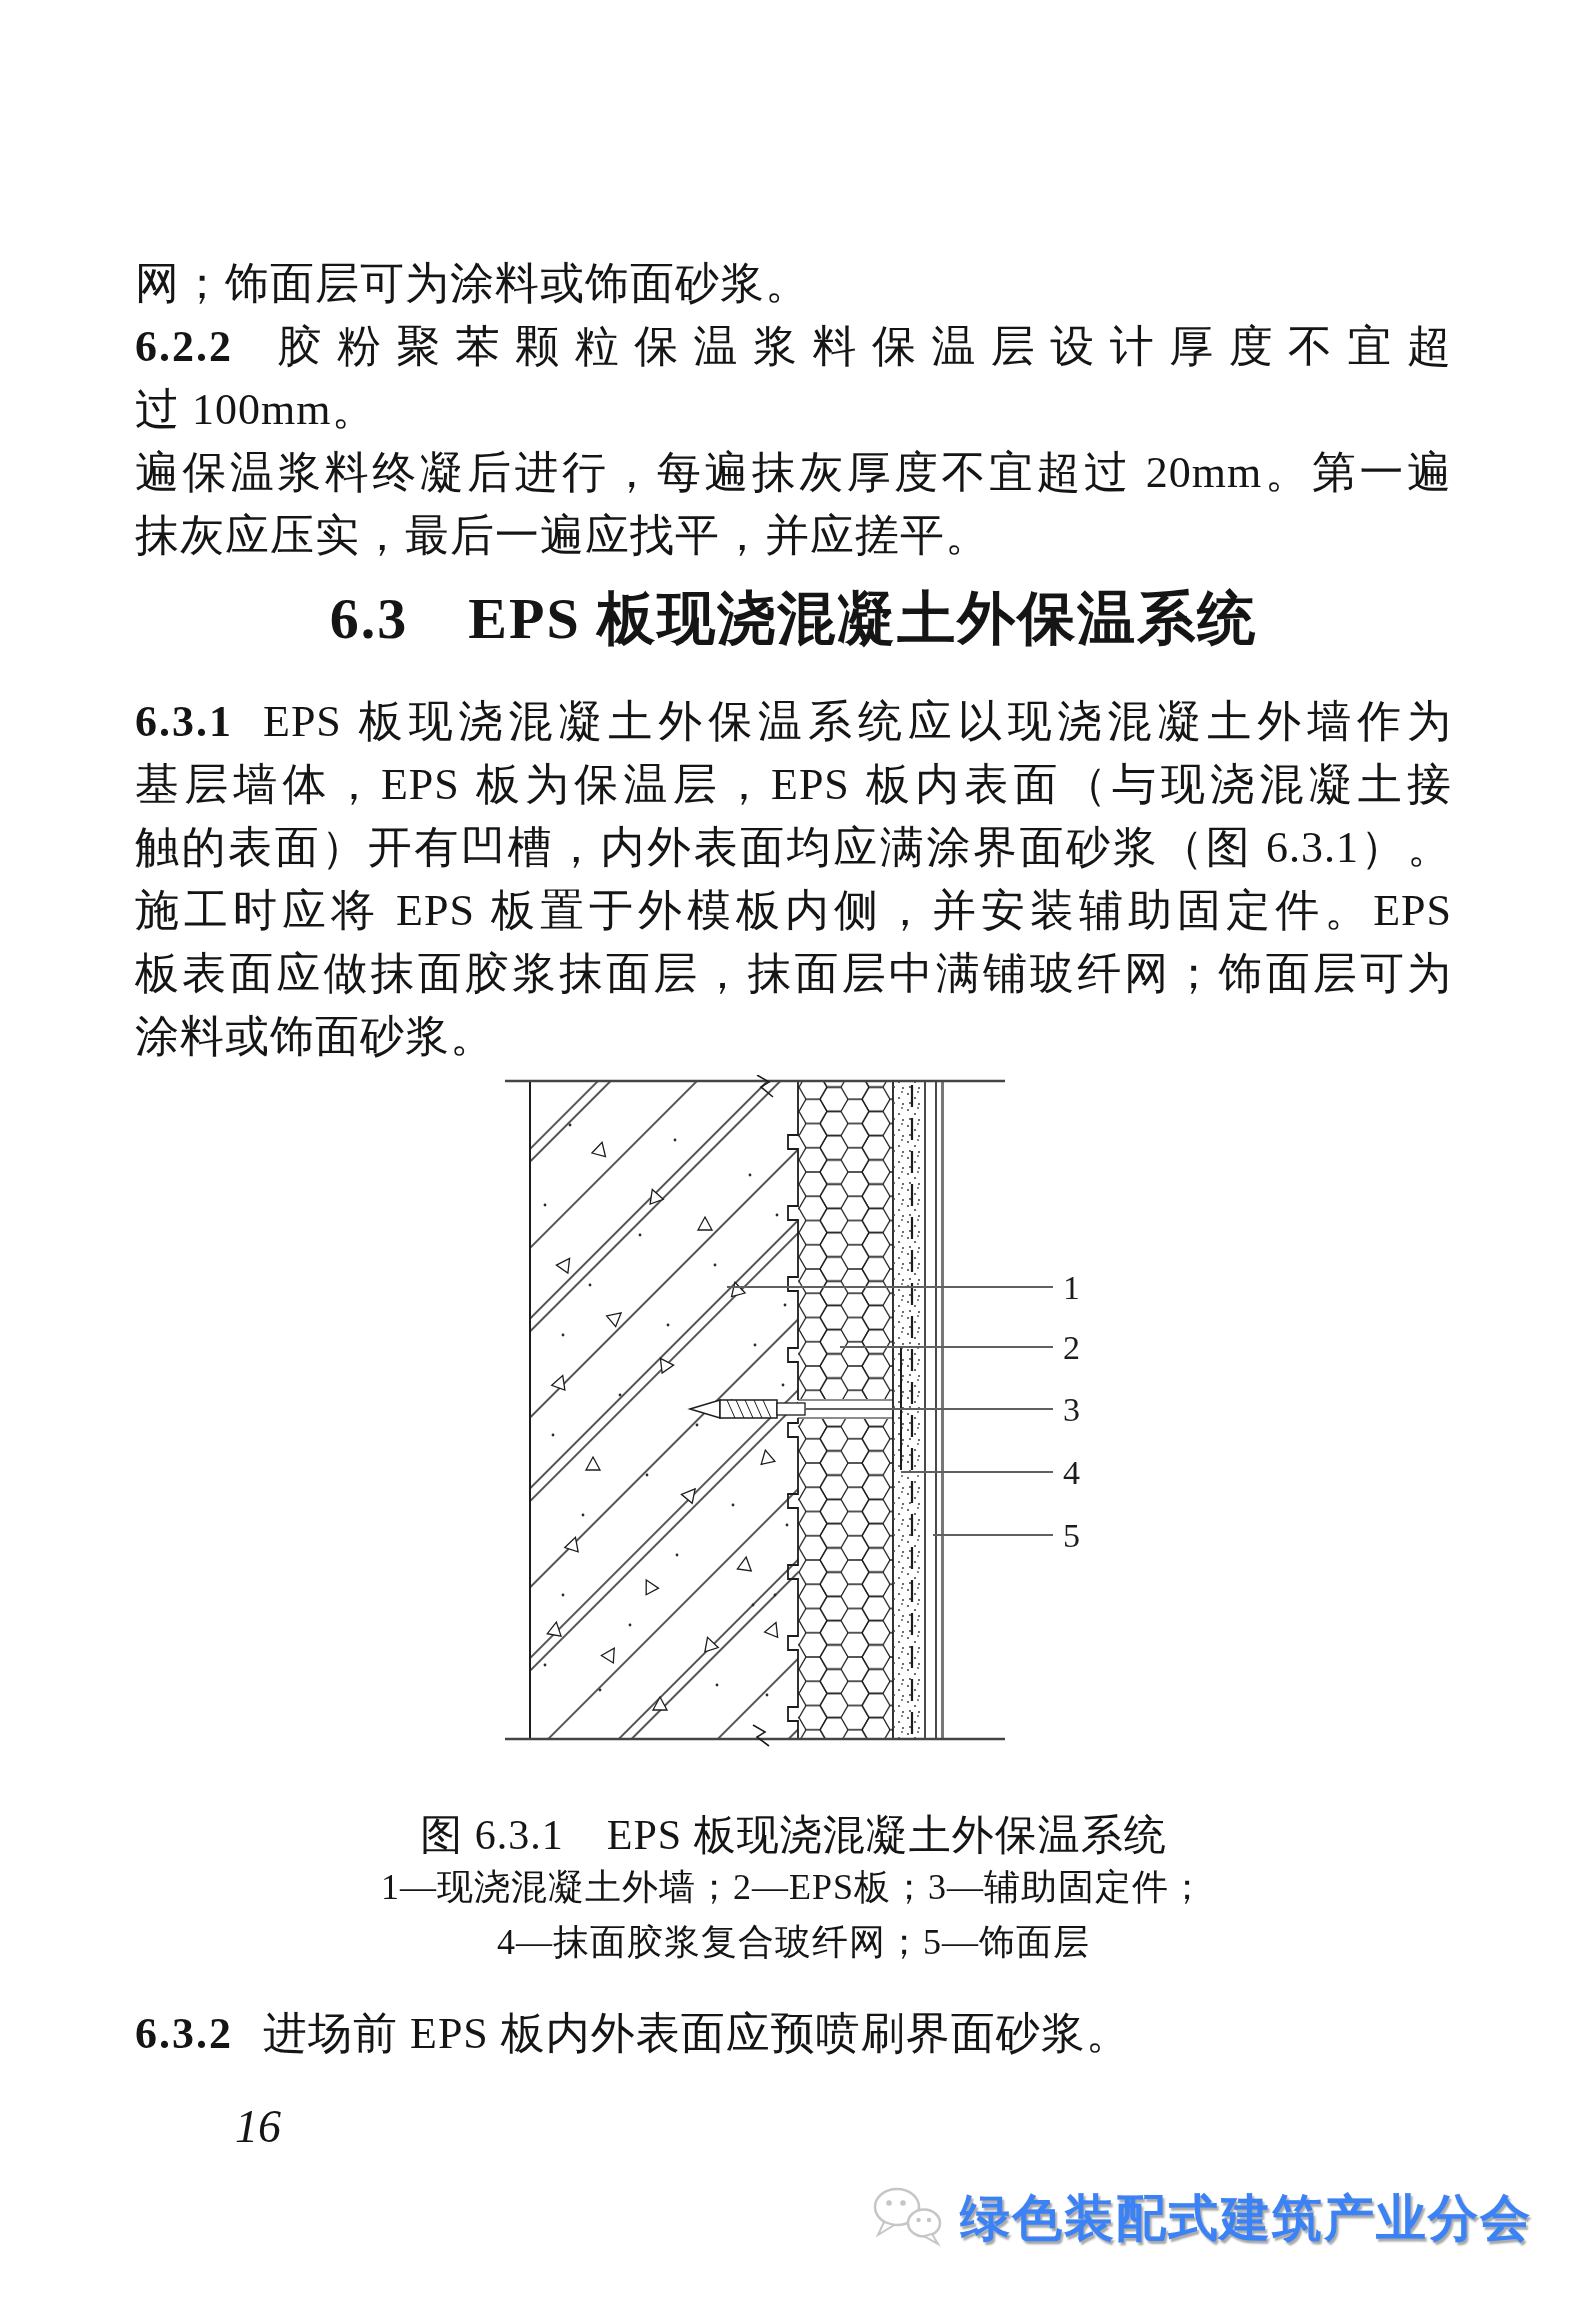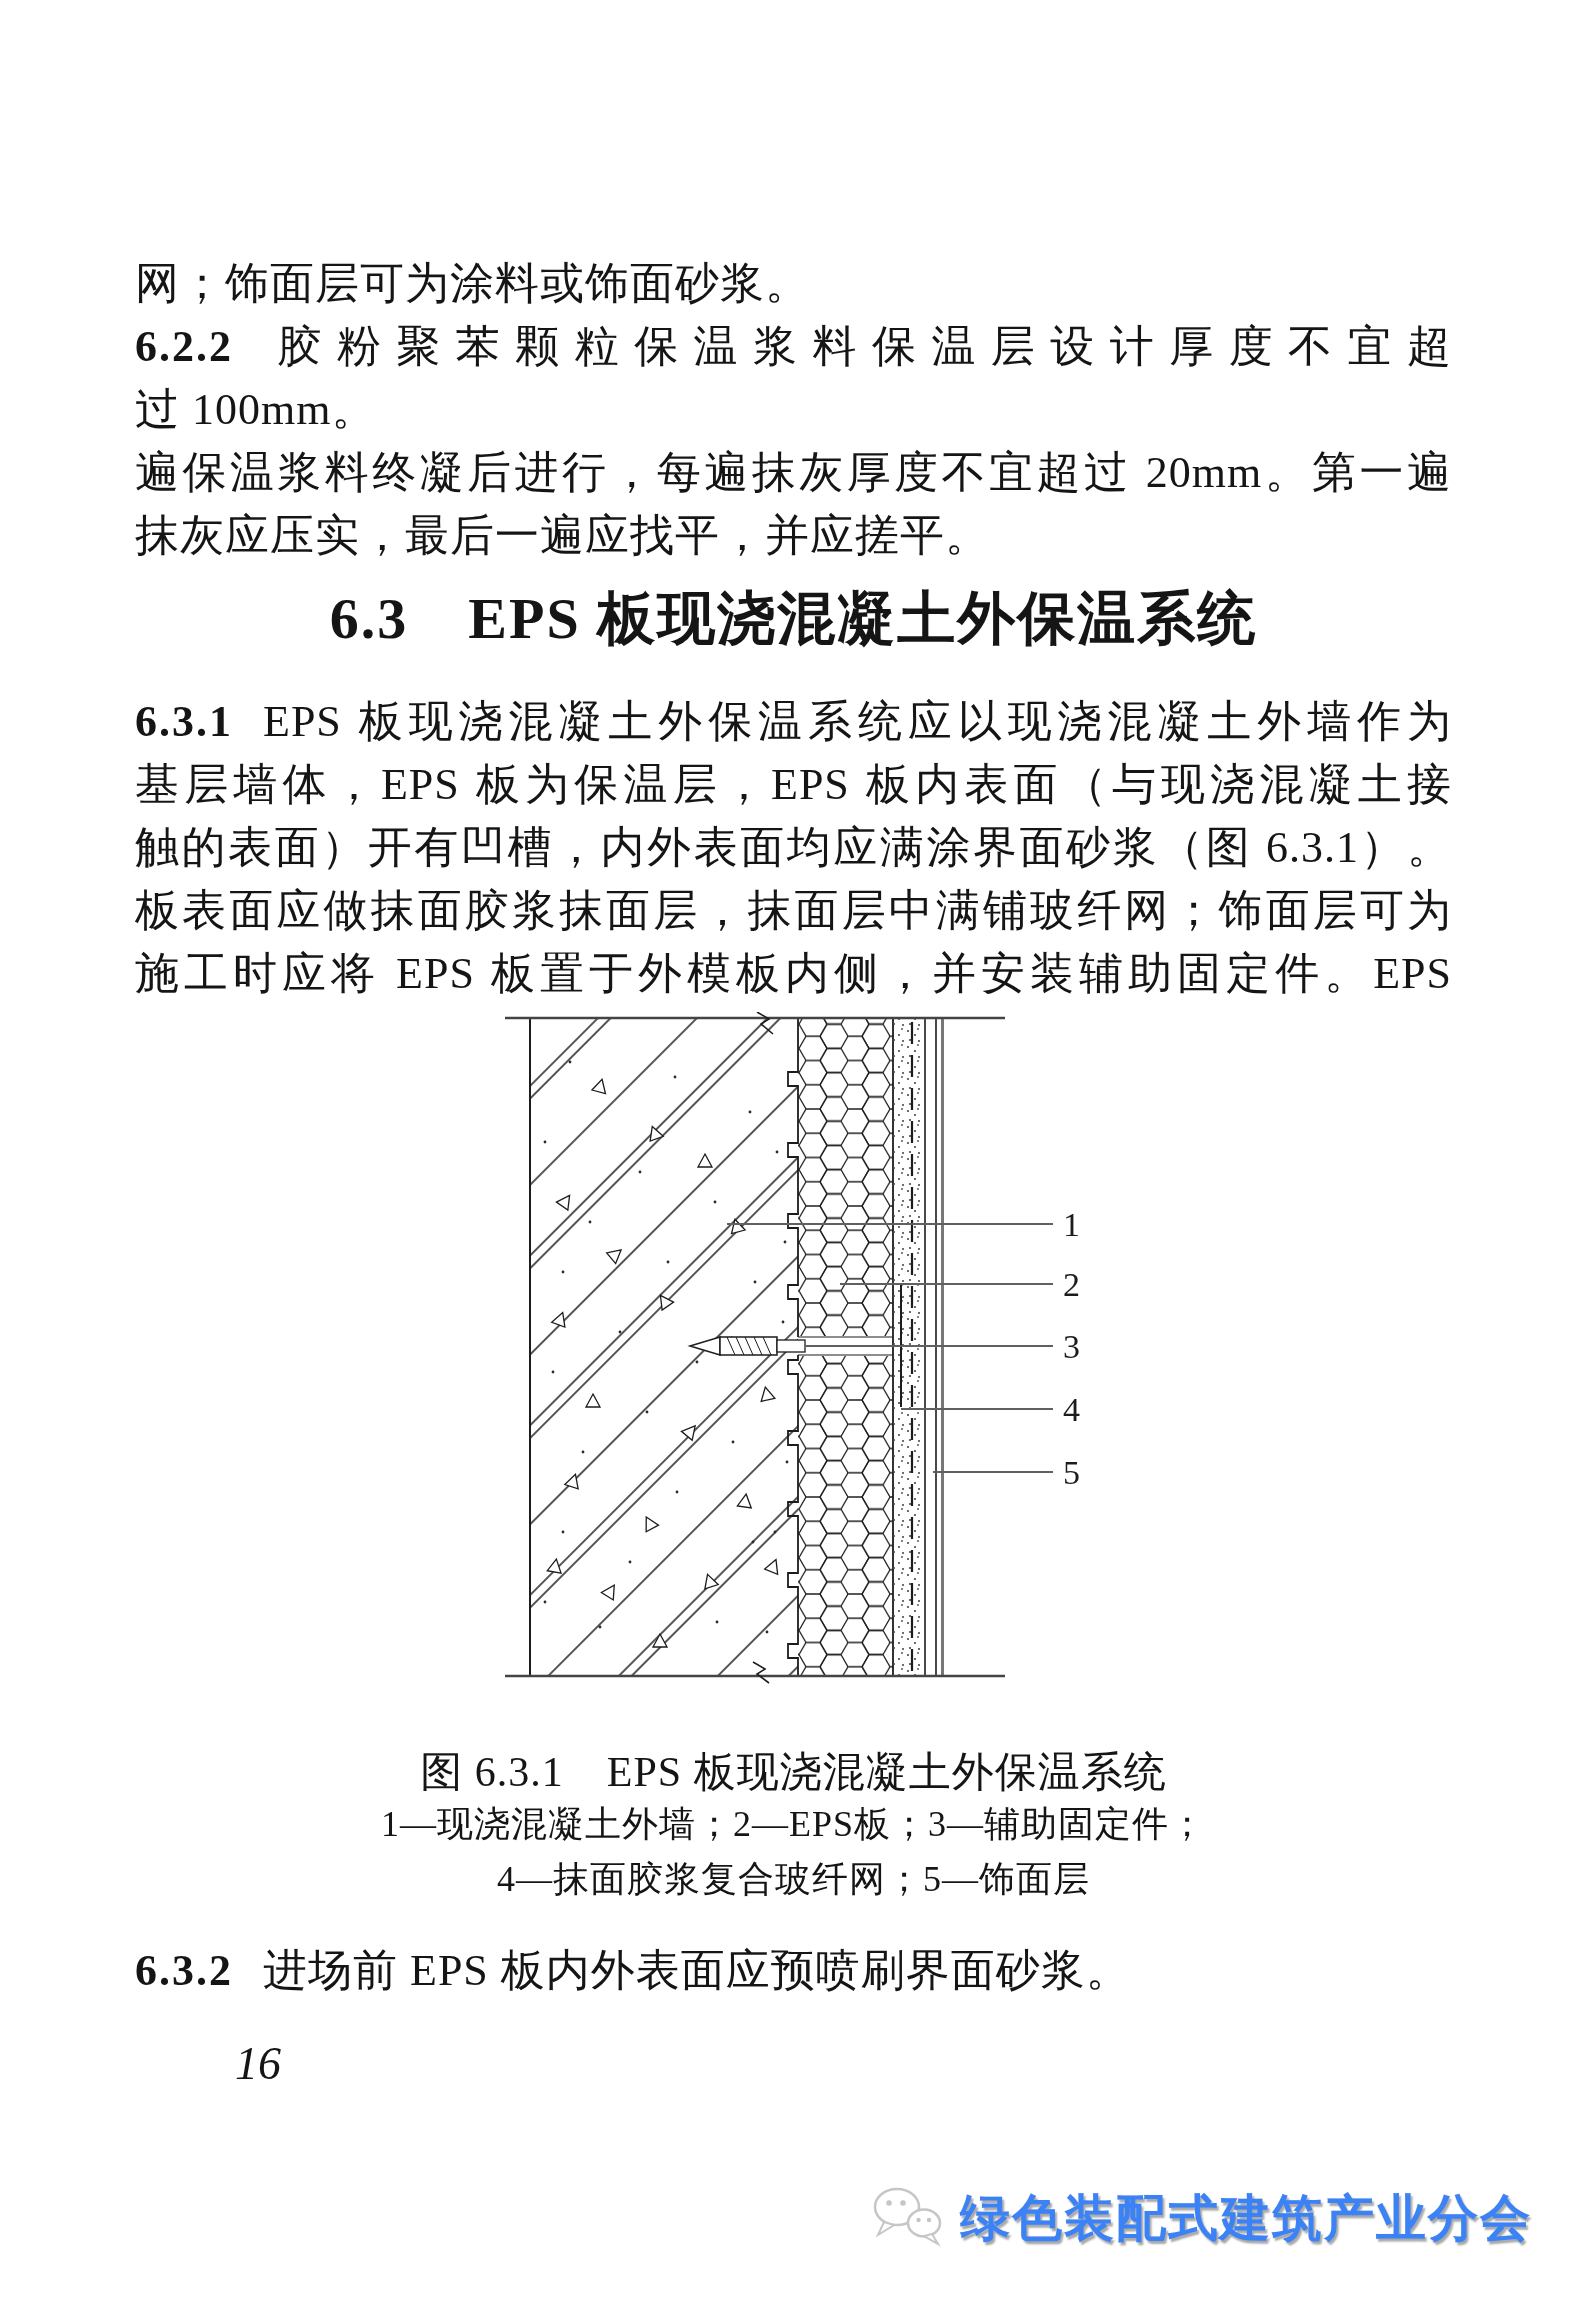--- a/index.html
+++ b/index.html
@@ -35,22 +35,23 @@
   <div class="bline just"><span class="num">6.2.2</span><span>胶粉聚苯颗粒保温浆料保温层设计厚度不宜超</span></div>
   <div class="bline"><span>过 100mm。</span></div>
   <div class="bline just"><span>遍保温浆料终凝后进行，每遍抹灰厚度不宜超过 20mm。第一遍</span></div>
   <div class="bline"><span>抹灰应压实，最后一遍应找平，并应搓平。</span></div>
 
   <div class="sec-heading">6.3　EPS 板现浇混凝土外保温系统</div>
 
   <div class="bline just"><span class="num">6.3.1</span><span>EPS 板现浇混凝土外保温系统应以现浇混凝土外墙作为</span></div>
   <div class="bline just"><span>基层墙体，EPS 板为保温层，EPS 板内表面（与现浇混凝土接</span></div>
   <div class="bline just"><span>触的表面）开有凹槽，内外表面均应满涂界面砂浆（图 6.3.1）。</span></div>
+  <div class="bline just"><span>施工时应将 EPS 板置于外模板内侧，并安装辅助固定件。EPS</span></div>
   <div class="bline just"><span>板表面应做抹面胶浆抹面层，抹面层中满铺玻纤网；饰面层可为</span></div>
-  <div class="bline just"><span>施工时应将 EPS 板置于外模板内侧，并安装辅助固定件。EPS</span></div>
+  <div class="bline"><span>涂料或饰面砂浆。</span></div>
 
   <div class="figwrap">
     <svg width="590" height="672" viewBox="0 0 590 672">
       <defs>
         <pattern id="hatch" width="40" height="120" patternUnits="userSpaceOnUse" patternTransform="rotate(-45)">
           <line x1="0" y1="20" x2="40" y2="20" stroke="#1c1c1c" stroke-width="1.5"></line>
           <line x1="0" y1="70" x2="40" y2="70" stroke="#1c1c1c" stroke-width="1.5"></line>
           <line x1="0" y1="79" x2="40" y2="79" stroke="#1c1c1c" stroke-width="1.5"></line>
         </pattern>
         <pattern id="hex" width="42" height="24.25" patternUnits="userSpaceOnUse">

